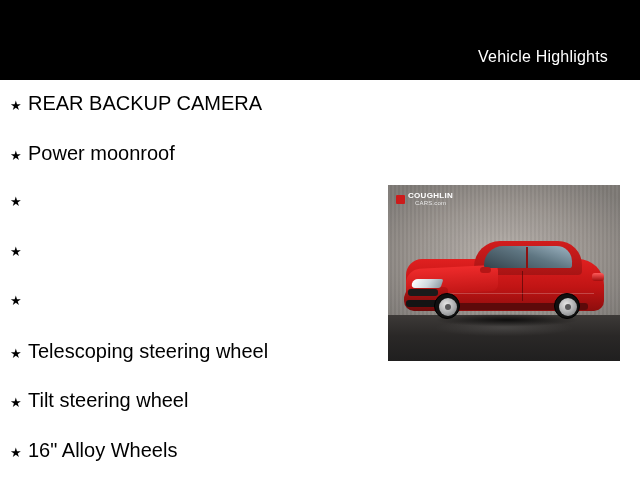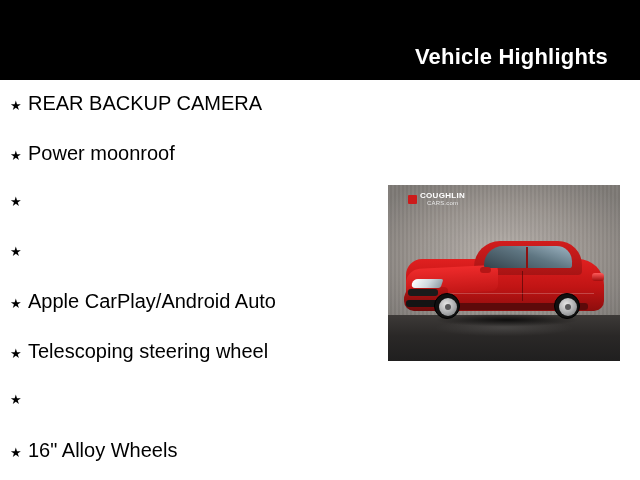--- a/index.html
+++ b/index.html
@@ -25,25 +25,24 @@
     top: 0;
     width: 640px;
     height: 80px;
     background: #000000;
   }
   .header-title {
     position: absolute;
     right: 32px;
     bottom: 12px;
     color: #ffffff;
-    font-size: 22px;
+    font-size: 16px;
     line-height: 22px;
     letter-spacing: 0.2px;
     white-space: nowrap;
-    font-weight: bold;
   }
   .content {
     position: absolute;
     left: 0;
     top: 80px;
     width: 640px;
     height: 400px;
   }
   .features {
     position: absolute;
@@ -105,21 +104,21 @@
   }
   .floor-sheen {
     position: absolute;
     left: 18px; top: 132px;
     width: 196px; height: 22px;
     background: radial-gradient(ellipse 100px 12px at 50% 50%, rgba(255,255,255,0.10), rgba(255,255,255,0) 70%);
   }
   
   .dealer-badge {
     position: absolute;
-    left: 20px;
+    left: 8px;
     top: 7px;
     display: flex;
     align-items: center;
     gap: 3px;
   }
   .dealer-mark {
     width: 9px;
     height: 9px;
     background: #cc1b1b;
     border-radius: 1px;
@@ -339,30 +338,30 @@
       <div class="feature-item">
         <span class="bullet">★</span>
       </div>
 
       <div class="feature-item">
         <span class="bullet">★</span>
       </div>
 
       <div class="feature-item">
         <span class="bullet">★</span>
-        <span class="feature-label">Apple CarPlay/Android Auto</span>
       </div>
 
       <div class="feature-item">
         <span class="bullet">★</span>
         <span class="feature-label">Telescoping steering wheel</span>
       </div>
 
       <div class="feature-item">
         <span class="bullet">★</span>
+        <span class="feature-label">Tilt steering wheel</span>
       </div>
 
       <div class="feature-item">
         <span class="bullet">★</span>
         <span class="feature-label">16" Alloy Wheels</span>
       </div>
 
     </div>
 
     <div class="photo">

